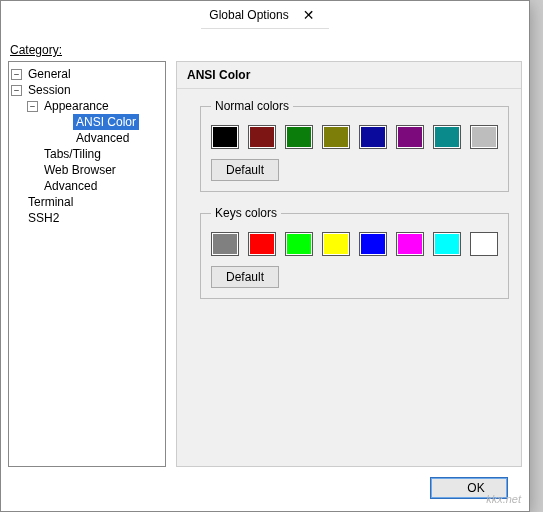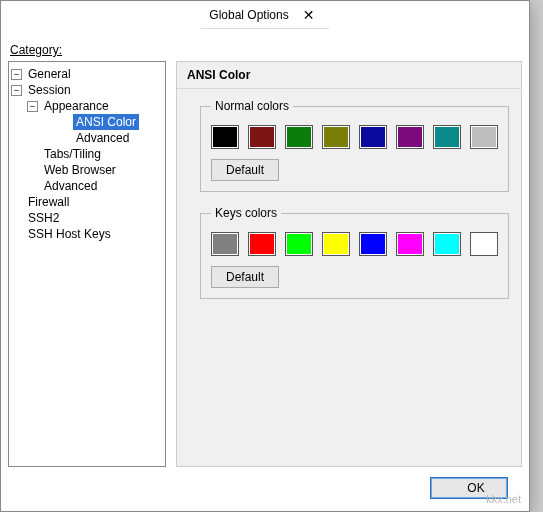--- a/index.html
+++ b/index.html
@@ -62,21 +62,21 @@
     background:#e7e7e7; border:1px solid #aaa; padding:3px 14px; font-family:inherit;
     font-size:12px; cursor:pointer;
   }
   .footer {
     display:flex; justify-content:flex-end; gap:8px; padding:10px 14px 12px 0;
   }
   .footer .btn { min-width:78px; }
   .footer .ok { border:1px solid #2f6fc0; box-shadow:0 0 0 1px #6fa8e8 inset;padding-left:28px; }
   .watermark {
     position:absolute; right:8px; bottom:6px; font-size:11px; color:#b8b8b8;
-    pointer-events:none;
+    font-style:italic; pointer-events:none;
   }
 </style>
 </head>
 <body>
 
 <div class="window">
 
   <div class="titlebar">
     <span class="title">Global Options</span>
     <div class="close-btn">
@@ -141,33 +141,32 @@
                   <div class="row">
                     <span class="noexp"></span>
                     <span class="lbl">Advanced</span>
                   </div>
                 </li>
             </ul>
           </li>
           <li class="node">
               <div class="row">
                 <span class="noexp"></span>
-                <span class="lbl">Firewall</span>
+                <span class="lbl">Terminal</span>
               </div>
             </li>
           <li class="node">
               <div class="row">
                 <span class="noexp"></span>
                 <span class="lbl">SSH2</span>
               </div>
             </li>
           <li class="node">
               <div class="row">
                 <span class="noexp"></span>
-                <span class="lbl">SSH Host Keys</span>
               </div>
             </li>
         </ul>
       </div>
 
       <div class="panel">
         <div class="panel-title">ANSI Color</div>
 
         <fieldset>
           <legend>Normal colors</legend>

